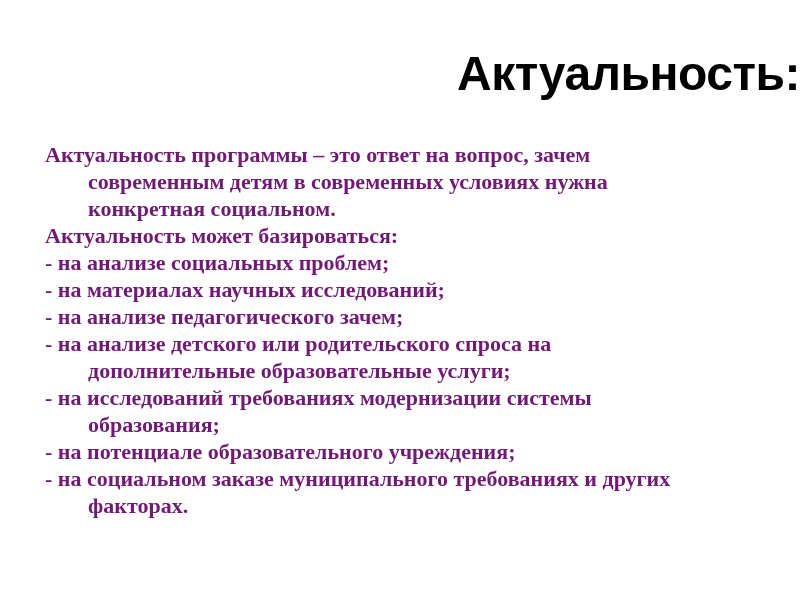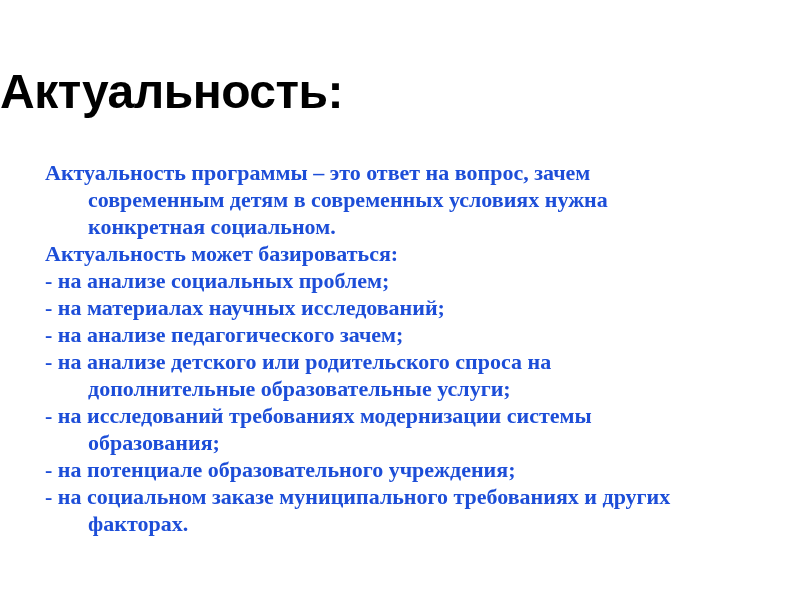--- a/index.html
+++ b/index.html
@@ -10,37 +10,37 @@
   .slide {
     position: relative;
     width: 800px;
     height: 600px;
     background: #ffffff;
     overflow: hidden;
     font-family: "Liberation Serif", serif;
     color: #000000;
   }
   .title {
-    padding-top: 64px;
-    text-align: left;
+    padding-top: 46px;
+    text-align: right;
     font-family: "Liberation Sans", sans-serif;
     font-weight: bold;
     font-size: 48px;
     line-height: 55px;
     letter-spacing: -0.5px;
     color: #000000;
     white-space: nowrap;
   }
   .body-text {
     margin: 40px 30px 0 45px;
     font-family: "Liberation Serif", serif;
     font-weight: bold;
     font-size: 22px;
     line-height: 27px;
-    color: #1d4ed8;
+    color: #701a75;
   }
   .body-line {
     white-space: nowrap;
   }
   .body-line.indent-1 {
     padding-left: 43px;
   }
 </style>
 </head>
 <body>

